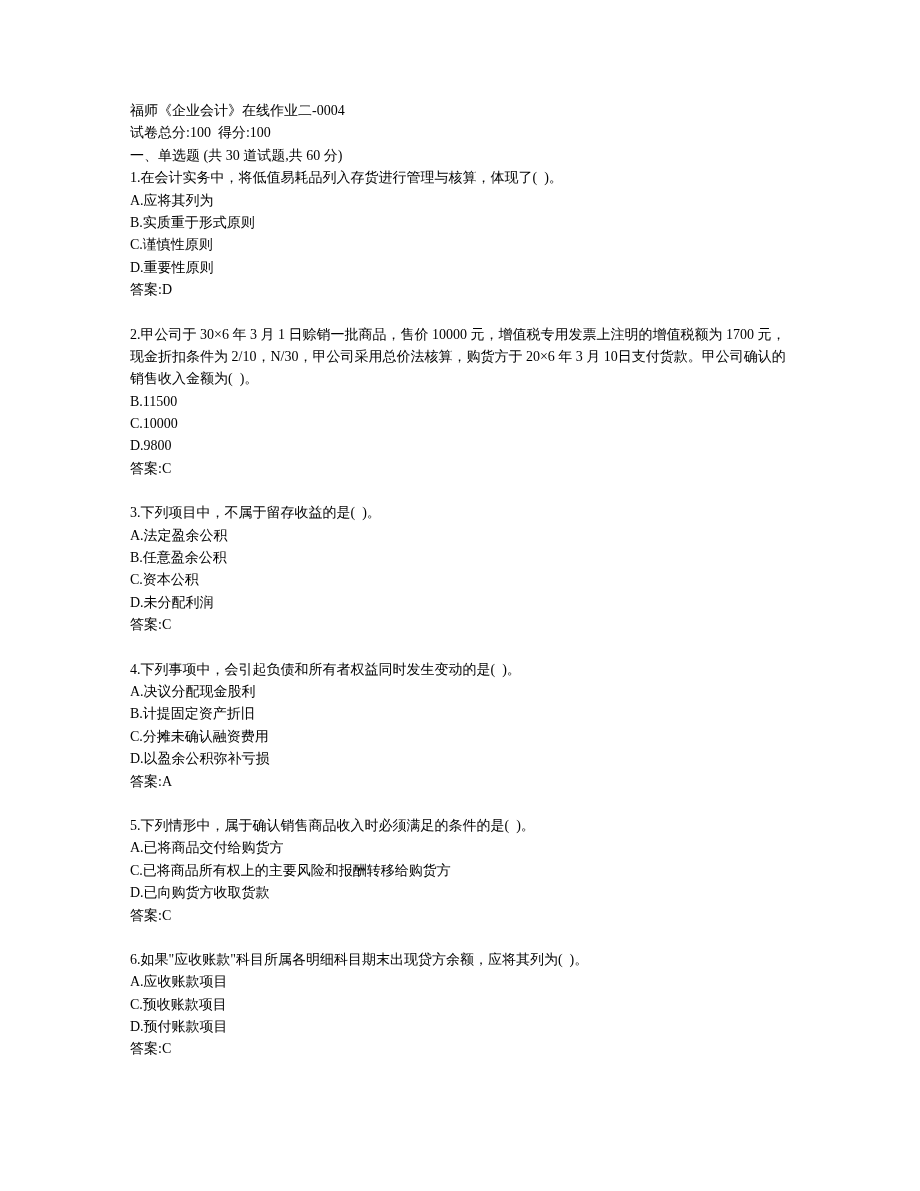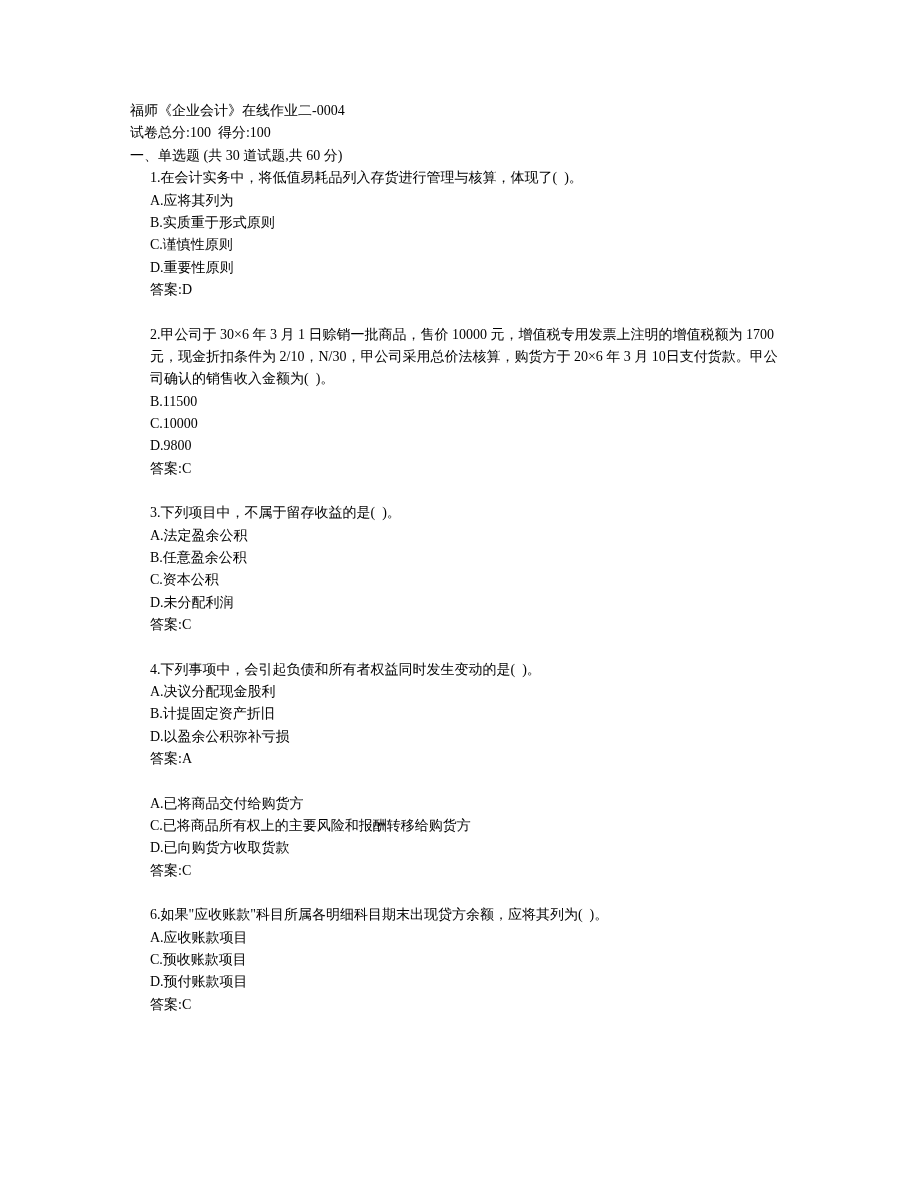--- a/index.html
+++ b/index.html
@@ -14,21 +14,20 @@
       line-height: 1.6;
       color: #000000;
       padding: 100px 130px;
       width: 920px;
     }
     .line {
       white-space: pre-wrap;
     }
     .question-block {
       margin-bottom: 22px;
-      margin-left: 20px;
     }
     .question-block .line:last-child {
       margin-bottom: 0;
     }
   </style>
 </head>
 <body>
 
 <div class="header-block">
   <div class="line">福师《企业会计》在线作业二-0004</div>
@@ -59,25 +58,27 @@
   <div class="line">B.任意盈余公积</div>
   <div class="line">C.资本公积</div>
   <div class="line">D.未分配利润</div>
   <div class="line">答案:C</div>
 </div>
 
 <div class="question-block">
   <div class="line">4.下列事项中，会引起负债和所有者权益同时发生变动的是(  )。</div>
   <div class="line">A.决议分配现金股利</div>
   <div class="line">B.计提固定资产折旧</div>
+  <div class="line">C.分摊未确认融资费用</div>
   <div class="line">D.以盈余公积弥补亏损</div>
   <div class="line">答案:A</div>
 </div>
 
 <div class="question-block">
+  <div class="line">5.下列情形中，属于确认销售商品收入时必须满足的条件的是(  )。</div>
   <div class="line">A.已将商品交付给购货方</div>
   <div class="line">C.已将商品所有权上的主要风险和报酬转移给购货方</div>
   <div class="line">D.已向购货方收取货款</div>
   <div class="line">答案:C</div>
 </div>
 
 <div class="question-block">
   <div class="line">6.如果"应收账款"科目所属各明细科目期末出现贷方余额，应将其列为(  )。</div>
   <div class="line">A.应收账款项目</div>
   <div class="line">C.预收账款项目</div>

